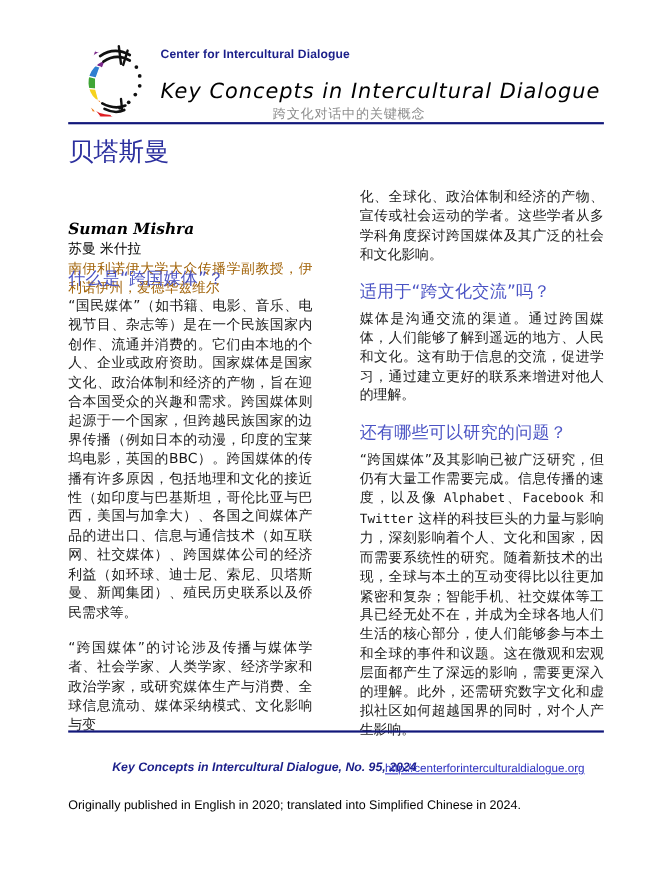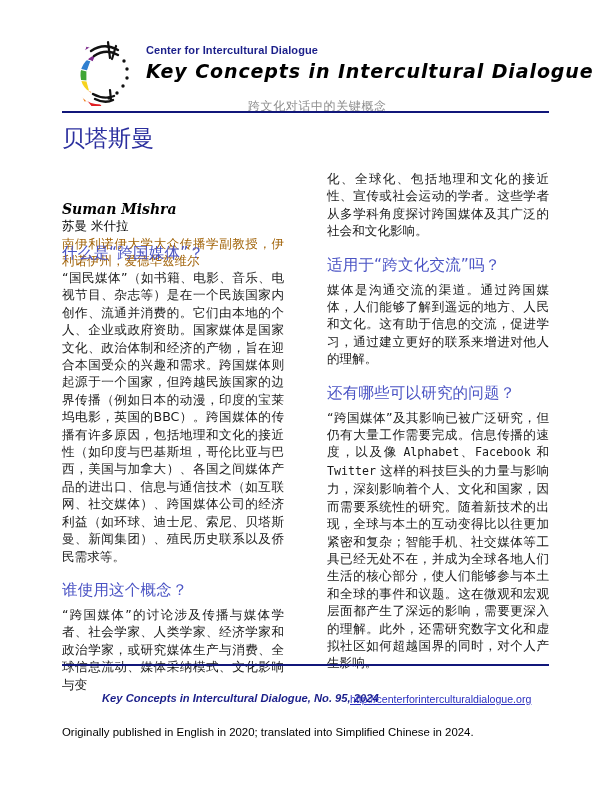--- a/index.html
+++ b/index.html
@@ -50,34 +50,34 @@
     font-weight: bold;
     color: #1b1f8a;
     letter-spacing: 0.1px;
     line-height: 17px;
     white-space: nowrap;
   }
   .brand-line2 {
     font-family: "DejaVu Sans", sans-serif;
     font-size: 19px;
     font-style: italic;
-    font-weight: bold;
+    font-weight: normal;
     color: #000000;
     line-height: 23px;
     letter-spacing: 0.9px;
     white-space: nowrap;
-    margin-top: 1px;
+    margin-top: 13px;
   }
   .brand-line3 {
     font-family: "DejaVu Sans", sans-serif;
     font-size: 12px;
     color: #8c8c8c;
     line-height: 15px;
     letter-spacing: 0.6px;
-    margin-top: 16px;
+    margin-top: 1px;
     margin-left: 102px;
     white-space: nowrap;
   }
 
   .rule-top {
     position: absolute;
     left: 62px;
     top: 111px;
     width: 487px;
     height: 2px;
@@ -268,27 +268,26 @@
     <div class="author-affil">南伊利诺伊大学大众传播学副教授，伊利诺伊州，爱德华兹维尔</div>
   </div>
 
   <div class="col col-left">
 
     <h2 class="section">什么是“跨国媒体”？</h2>
     <p class="body">“国民媒体”（如书籍、电影、音乐、电视节目、杂志等）是在一个民族国家内创作、流通并消费的。它们由本地的个人、企业或政府资助。国家媒体是国家文化、政治体制和经济的产物，旨在迎合本国受众的兴趣和需求。跨国媒体则起源于一个国家，但跨越民族国家的边界传播（例如日本的动漫，印度的宝莱坞电影，英国的BBC）。跨国媒体的传播有许多原因，包括地理和文化的接近性（如印度与巴基斯坦，哥伦比亚与巴西，美国与加拿大）、各国之间媒体产品的进出口、信息与通信技术（如互联网、社交媒体）、跨国媒体公司的经济利益（如环球、迪士尼、索尼、贝塔斯曼、新闻集团）、殖民历史联系以及侨民需求等。</p>
 
     <div class="sec-gap"></div>
 
-    <h2 class="section">谁使用这个概念？</h2>
     <p class="body">“跨国媒体”的讨论涉及传播与媒体学者、社会学家、人类学家、经济学家和政治学家，或研究媒体生产与消费、全球信息流动、媒体采纳模式、文化影响与变</p>
   </div>
 
   <div class="col col-right">
 
-    <p class="body">化、全球化、包括地理和文化的接近性、宣传或社会运动的学者。这些学者从多学科角度探讨跨国媒体及其广泛的社会和文化影响。</p>
+    <p class="body">化、全球化、政治体制和经济的产物、宣传或社会运动的学者。这些学者从多学科角度探讨跨国媒体及其广泛的社会和文化影响。</p>
 
     <div class="sec-gap"></div>
 
     <h2 class="section">适用于“跨文化交流”吗？</h2>
     <p class="body">媒体是沟通交流的渠道。通过跨国媒体，人们能够了解到遥远的地方、人民和文化。这有助于信息的交流，促进学习，通过建立更好的联系来增进对他人的理解。</p>
 
     <div class="sec-gap"></div>
 
     <h2 class="section">还有哪些可以研究的问题？</h2>
     <p class="body" id="mono-para">“跨国媒体”及其影响已被广泛研究，但仍有大量工作需要完成。信息传播的速度，以及像 <span class="mono">Alphabet</span>、<span class="mono">Facebook</span> 和 <span class="mono">Twitter</span> 这样的科技巨头的力量与影响力，深刻影响着个人、文化和国家，因而需要系统性的研究。随着新技术的出现，全球与本土的互动变得比以往更加紧密和复杂；智能手机、社交媒体等工具已经无处不在，并成为全球各地人们生活的核心部分，使人们能够参与本土和全球的事件和议题。这在微观和宏观层面都产生了深远的影响，需要更深入的理解。此外，还需研究数字文化和虚拟社区如何超越国界的同时，对个人产生影响。</p>

